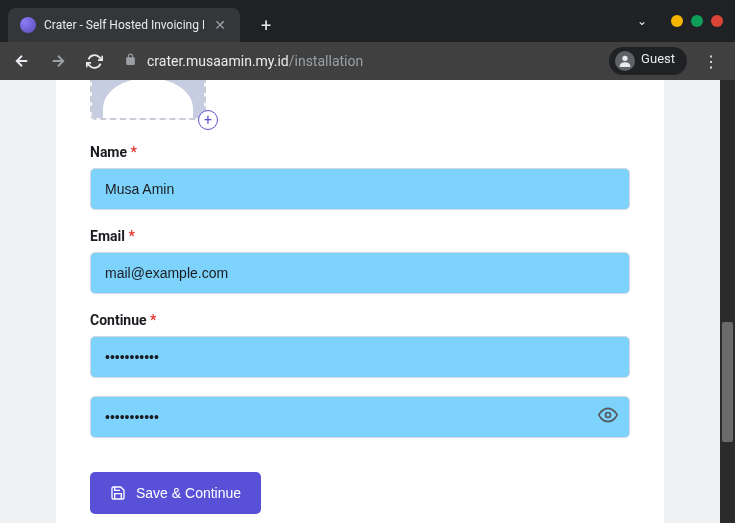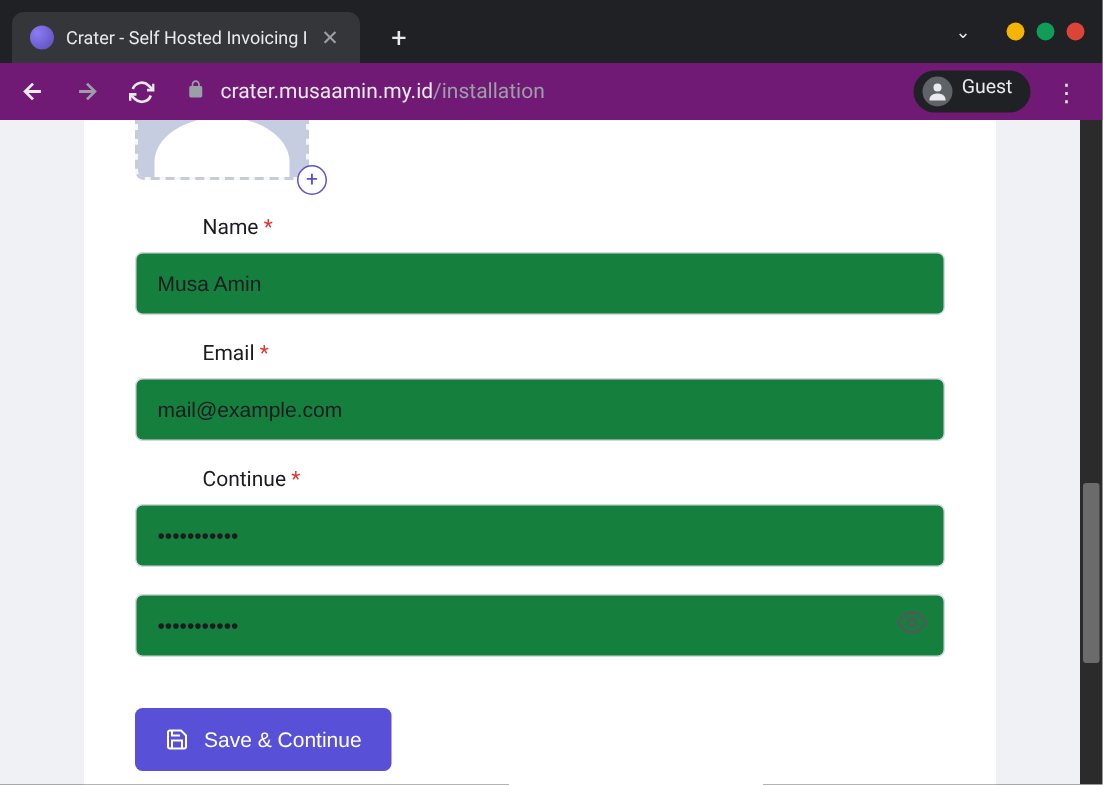--- a/index.html
+++ b/index.html
@@ -82,21 +82,21 @@
     .traffic-light {
       width: 12px;
       height: 12px;
       border-radius: 50%;
     }
     .tl-min { background: #f4b400; }
     .tl-max { background: #0f9d58; }
     .tl-close { background: #db4437; }
     .toolbar {
       height: 38px;
-      background: #701a75;
+      background: #404040;
       display: flex;
       align-items: center;
       padding: 0 8px;
       gap: 8px;
     }
     .nav-icon {
       color: #9aa0a6;
       width: 28px;
       height: 28px;
       display: flex;
@@ -232,38 +232,37 @@
       display: flex;
       align-items: center;
       justify-content: center;
       font-size: 14px;
       cursor: pointer;
     }
     .field { margin-bottom: 18px; }
     .label {
       font-size: 14px;
       color: #1b1c21;
-      font-weight: 400;
+      font-weight: 700;
       margin-bottom: 8px;
       display: block;
-      margin-left: 45px;
     }
     .req { color: #e3342f; }
     .input-wrap {
       position: relative;
     }
     .input {
       width: 100%;
       height: 42px;
       border: 1px solid #d6d8e0;
       border-radius: 5px;
       padding: 0 14px;
       font-size: 14px;
       color: #1b1c21;
-      background: #15803d;
+      background: #7dd3fc;
       outline: none;
     }
     .input-eye {
       position: absolute;
       right: 12px;
       top: 50%;
       transform: translateY(-50%);
       color: #55565c;
       cursor: pointer;
     }

